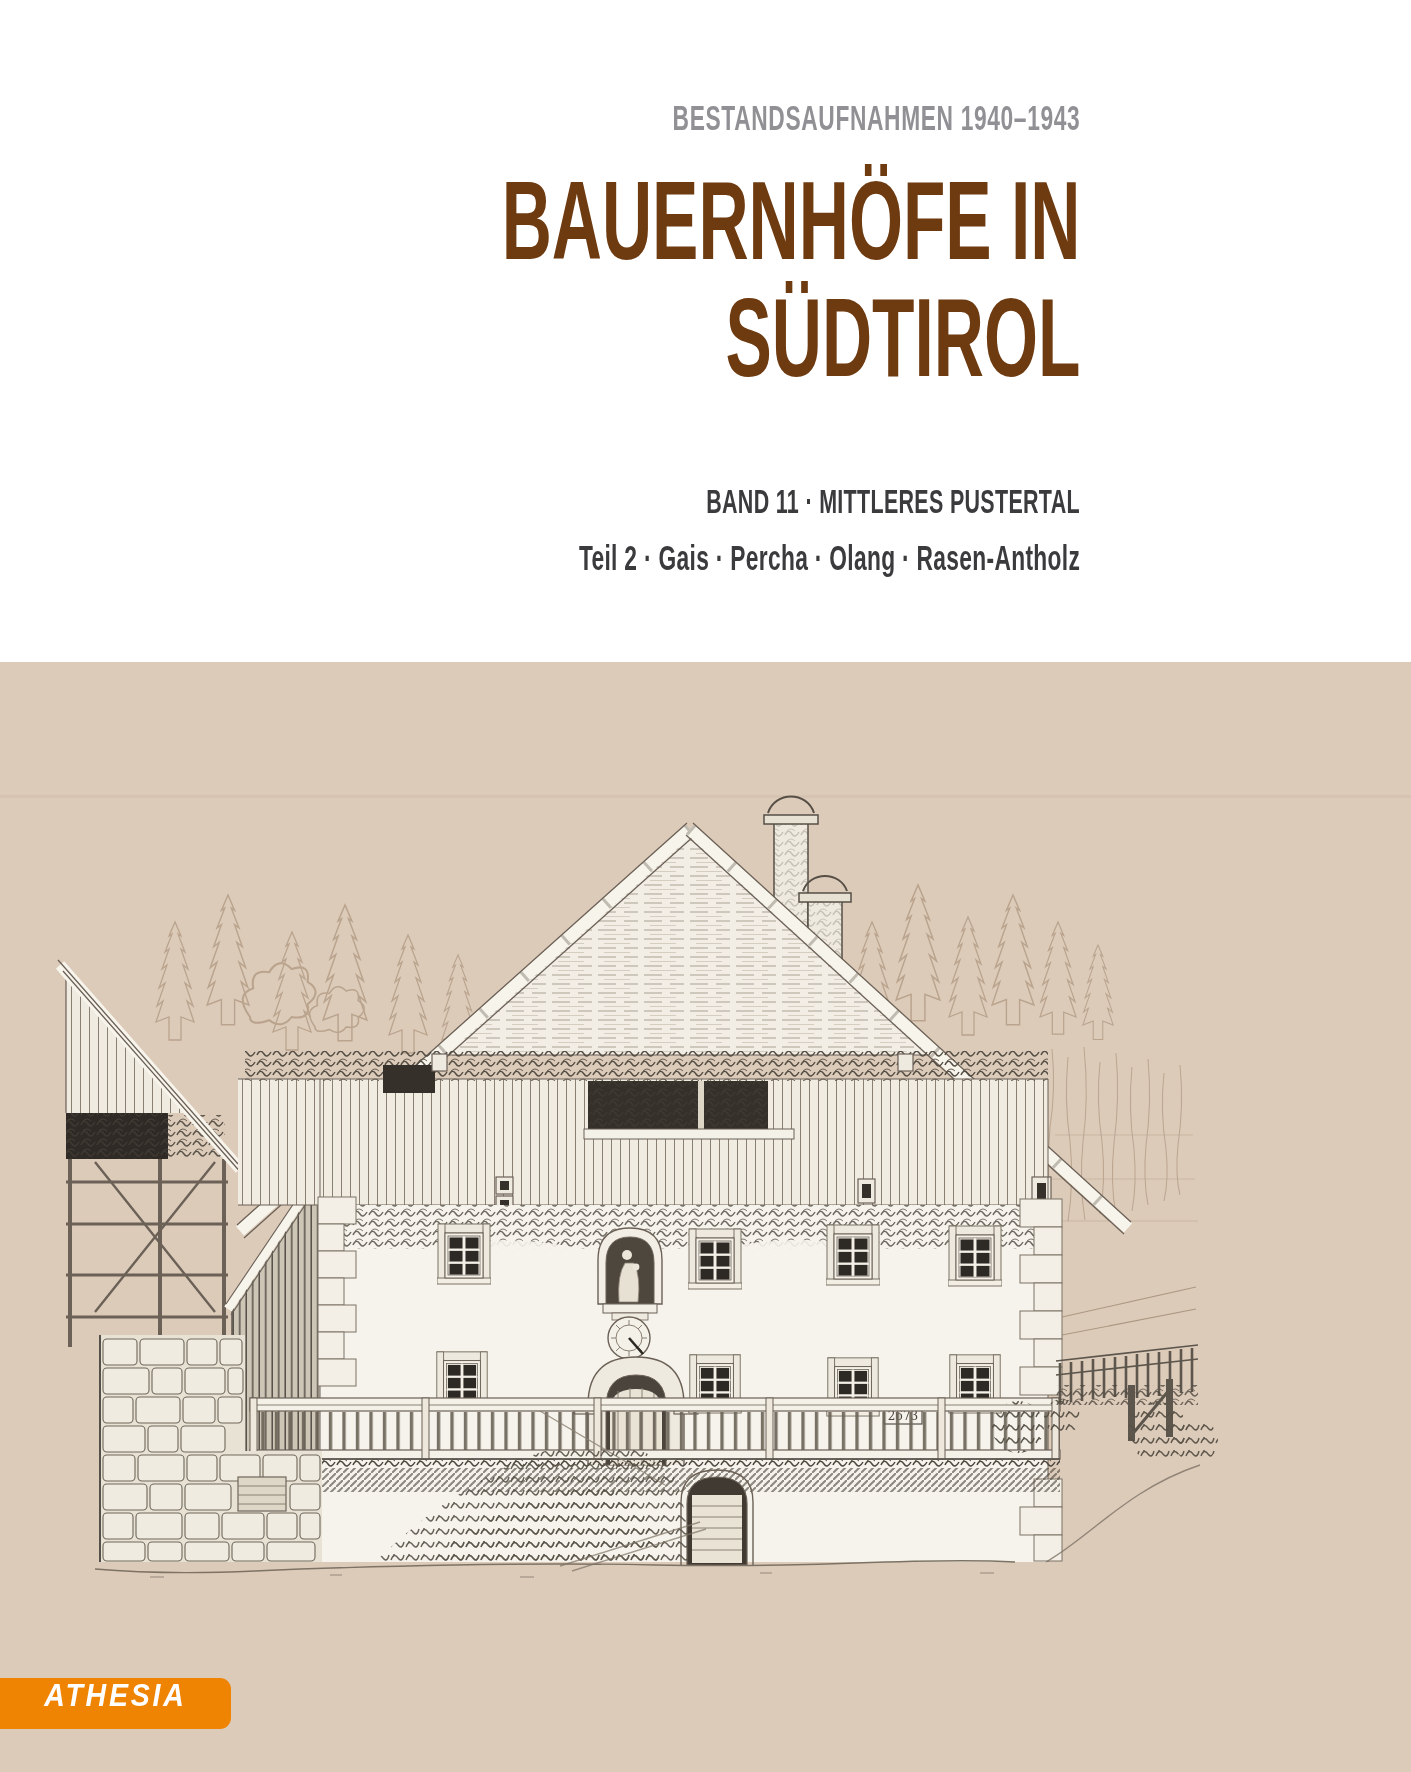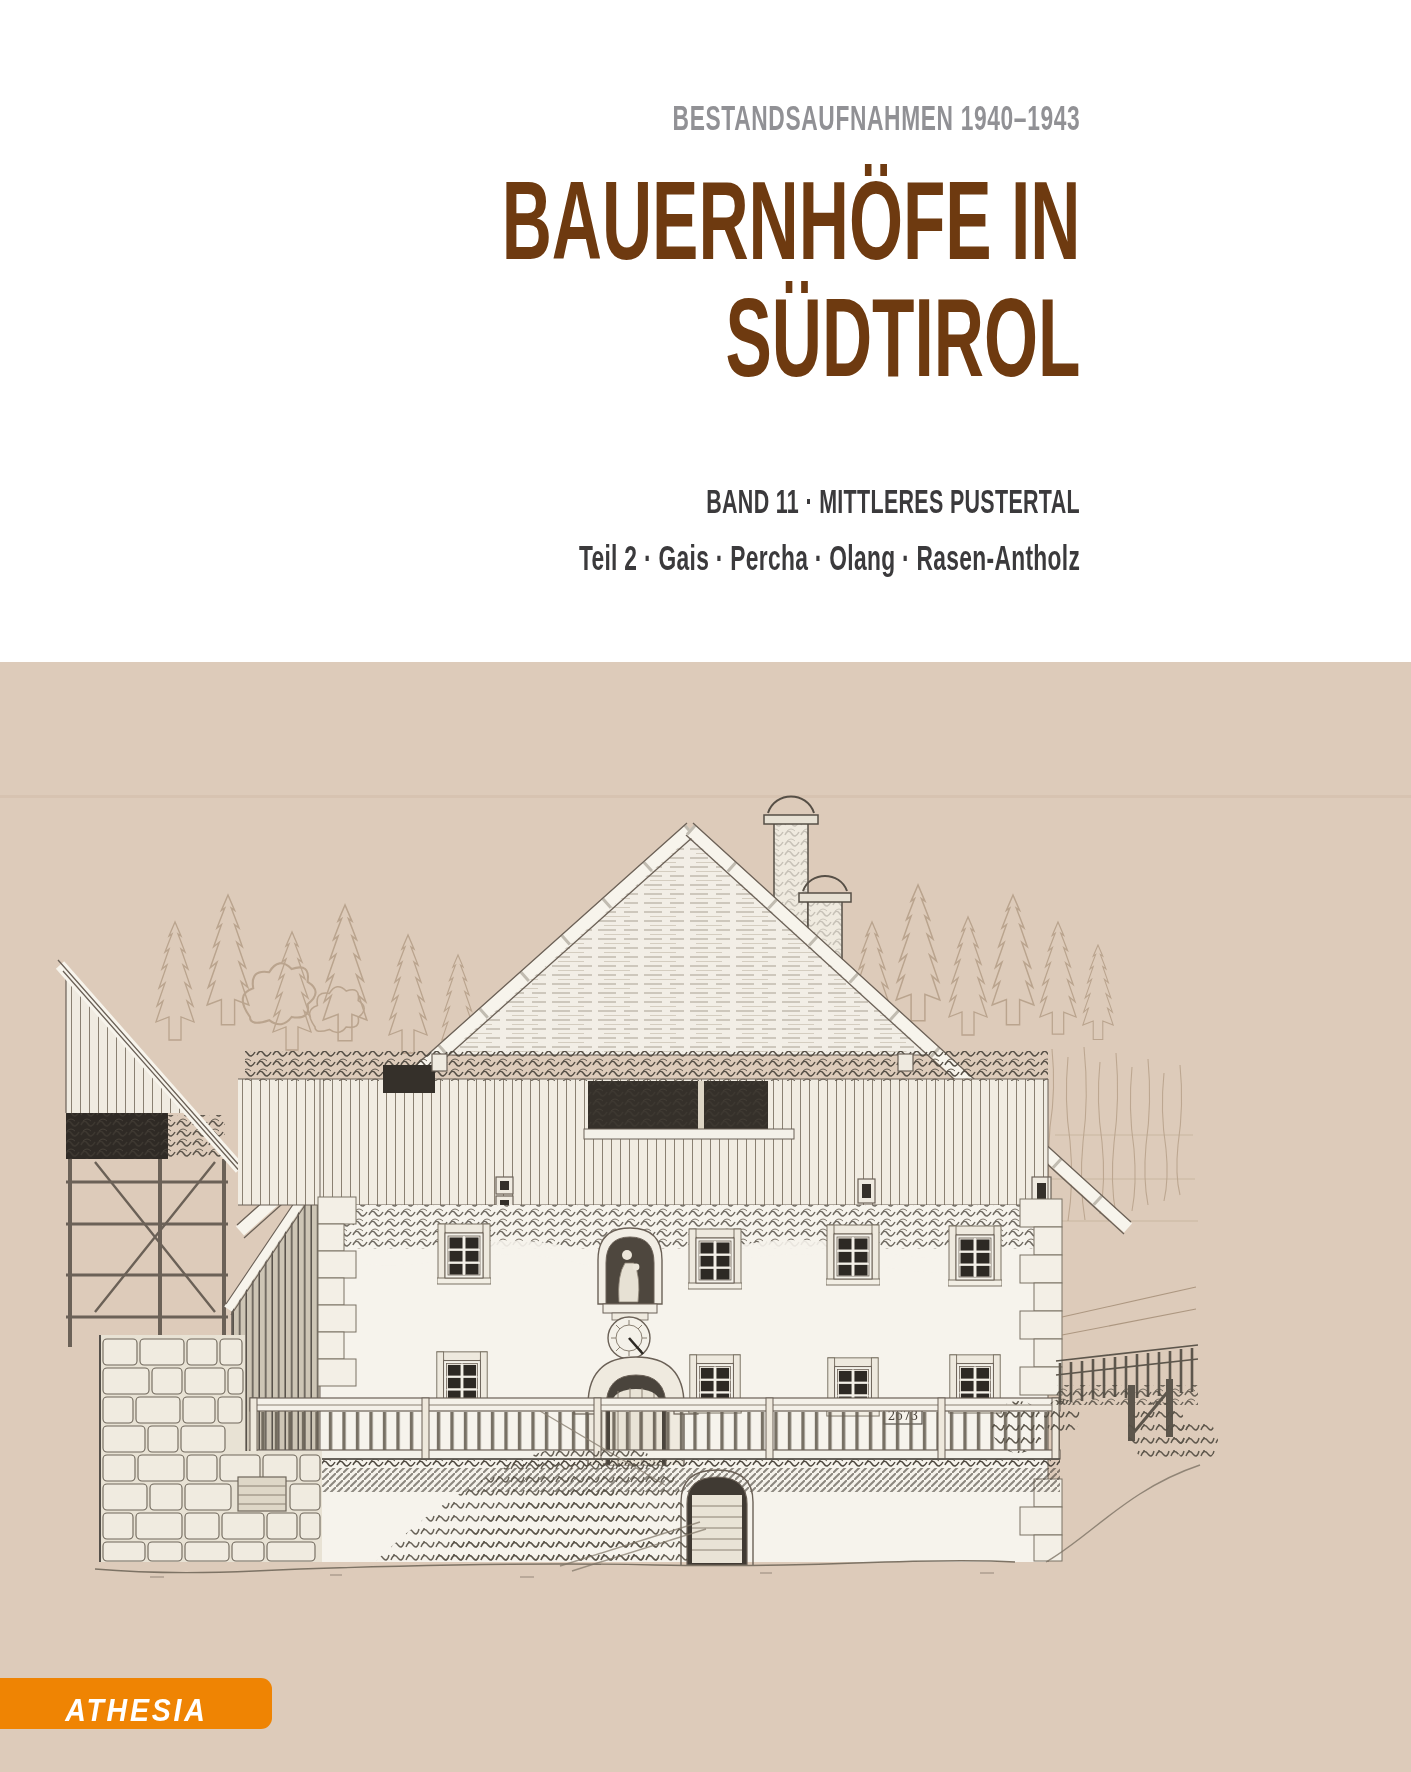--- a/index.html
+++ b/index.html
@@ -9,22 +9,22 @@
   .series{top:81px;font-size:35px;line-height:40px;font-weight:700;color:#919195;letter-spacing:1px;}
   .title{position:absolute;right:331px;top:145px;margin:0;text-align:right;color:#6e3a10;
          font-size:112px;line-height:117px;font-weight:700;letter-spacing:0;
          transform:scaleX(.62);transform-origin:100% 0%;}
   .title .tline{display:block;}
   .band{top:466px;font-size:33px;line-height:38px;font-weight:700;color:#3b3a3c;letter-spacing:.5px;}
   .subtitle{top:521px;font-size:35px;line-height:40px;font-weight:700;color:#3b3a3c;letter-spacing:.5px;}
   .beige{position:absolute;left:0;top:645px;width:1411px;height:1127px;background:#ddcbba;}
   .foldline{position:absolute;left:0;top:133px;width:100%;height:3px;background:rgba(140,100,70,.07);}
   .art{position:absolute;left:0;top:0;width:1411px;height:1127px;display:block;}
-  .logo{position:absolute;left:0;top:1661px;width:272px;height:51px;background:#ef8403;
-        border-radius:0 11px 11px 0;display:flex;align-items:flex-end;justify-content:center;}
+  .logo{position:absolute;left:0;top:1661px;width:231px;height:51px;background:#ef8403;
+        border-radius:0 11px 11px 0;display:flex;align-items:flex-start;justify-content:center;}
   .logo span{color:#ffffff;font-weight:700;font-style:italic;font-size:31px;letter-spacing:3px;
         transform:scaleX(.92);}
 </style>
 </head>
 <body>
 
 <div class="page">
 
   <div class="hdr-line series">BESTANDSAUFNAHMEN 1940–1943</div>
 

